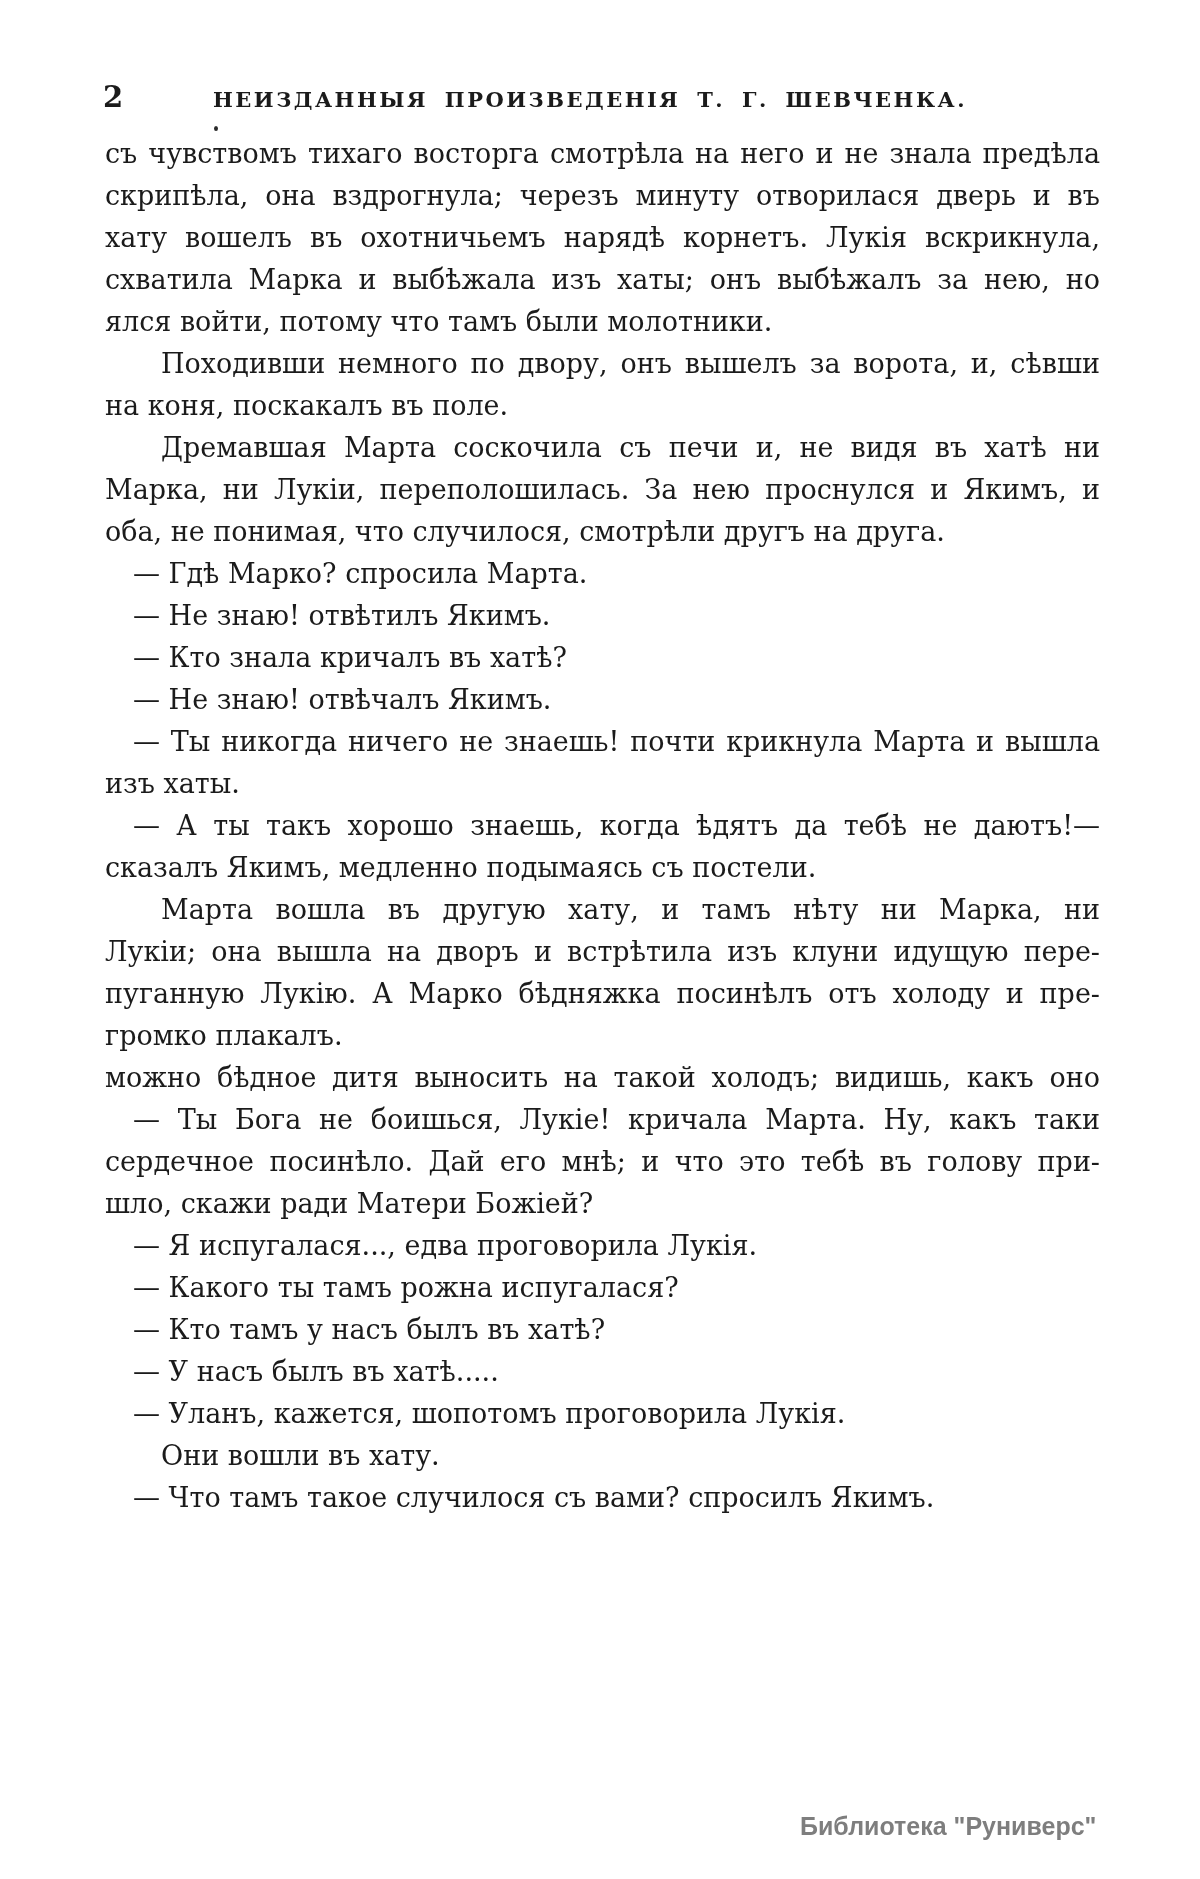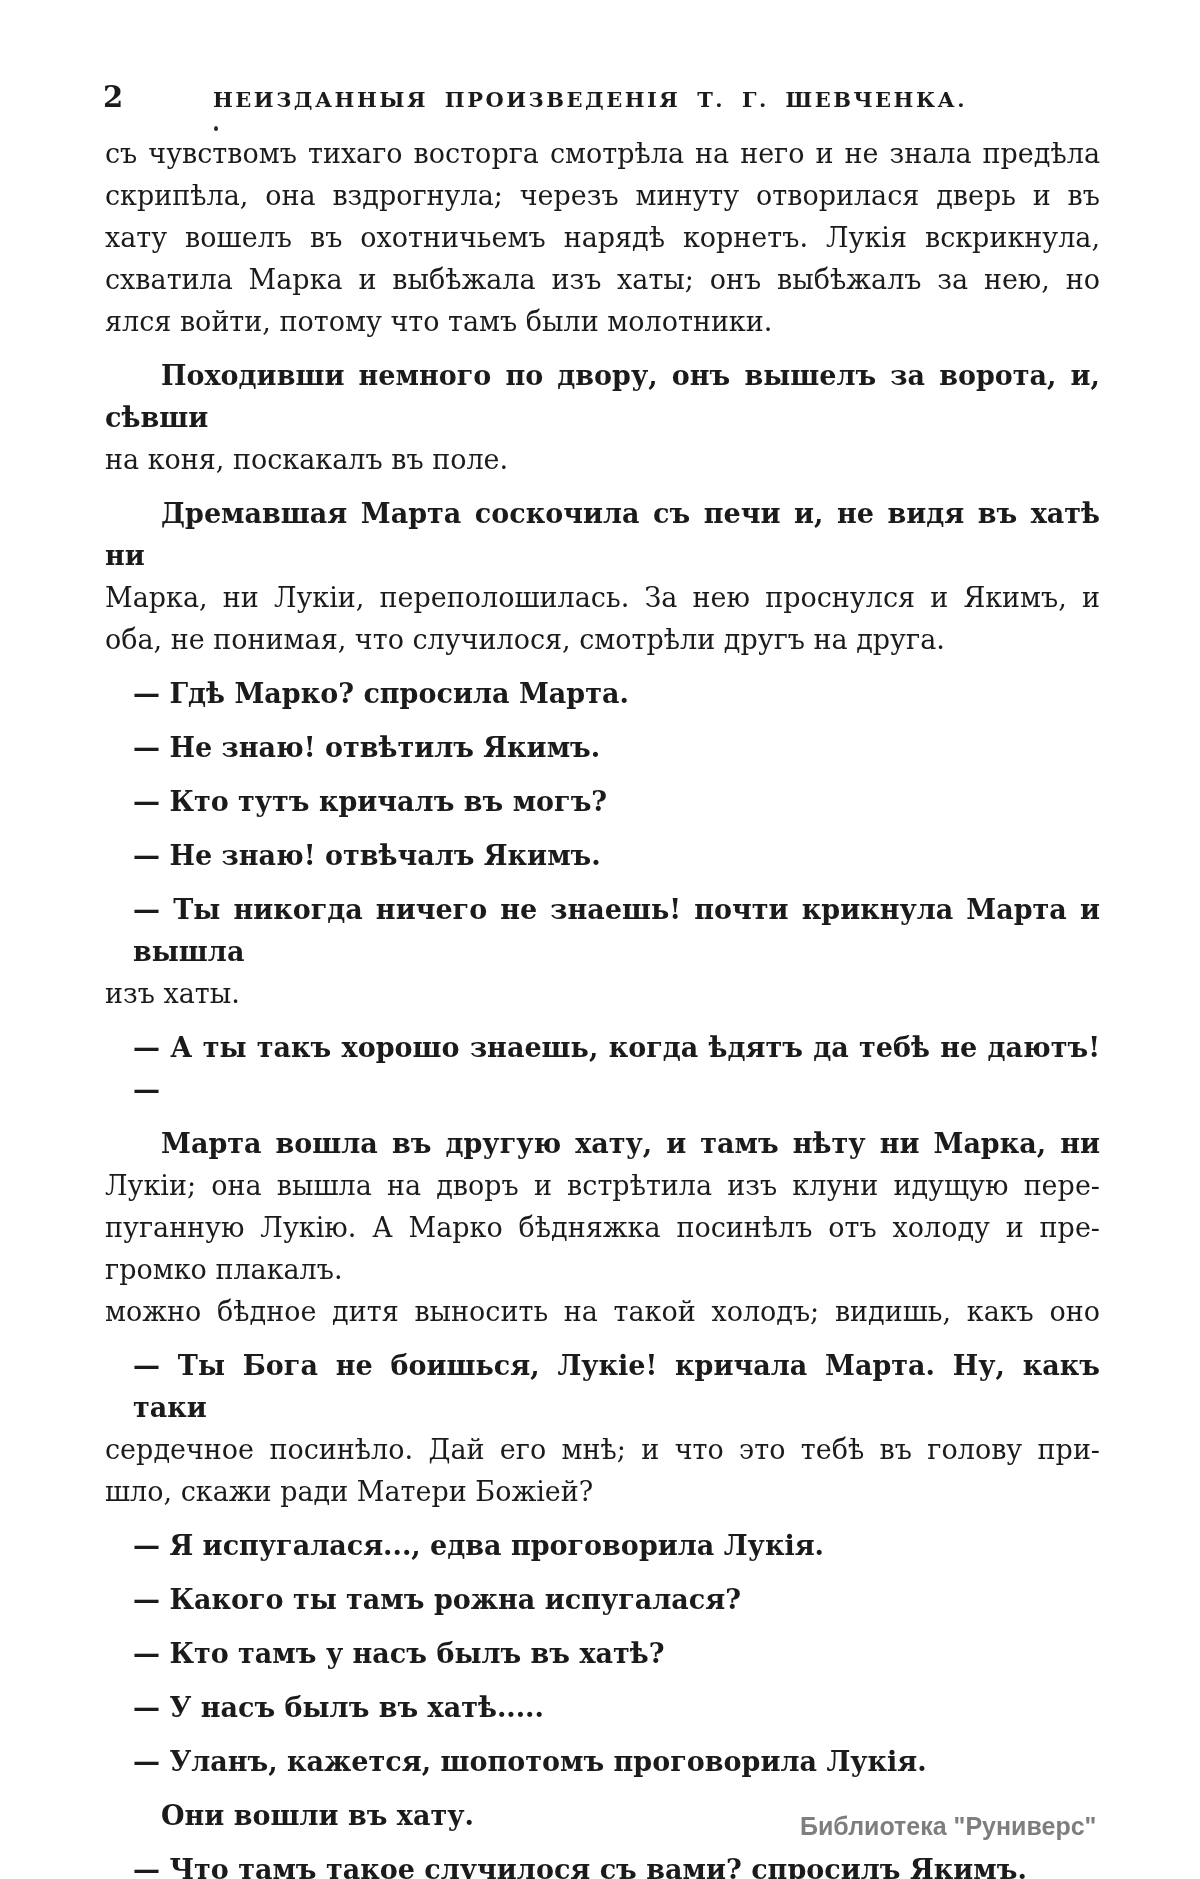--- a/index.html
+++ b/index.html
@@ -48,21 +48,21 @@
     font-size: 27px;
     line-height: 42px;
   }
   .line { text-align: left; }
   .line.just {
     text-align: justify;
     text-align-last: justify;
   }
   .line.indent { text-indent: 56px; }
   .line.dialog { padding-left: 28px; }
-  .line.gap { margin-top: 12px; font-weight: bold; }
+  .line.gap { margin-top: 0; }
   .watermark {
     position: absolute;
     left: 800px;
     top: 1812px;
     font-family: "Liberation Sans", sans-serif;
     font-size: 25px;
     font-weight: 600;
     color: var(--wm, #7e7e7e);
     white-space: nowrap;
   }
@@ -80,25 +80,26 @@
       <div class="line cont just">хату вошелъ въ охотничьемъ нарядѣ корнетъ. Лукія вскрикнула,</div>
       <div class="line cont just">схватила Марка и выбѣжала изъ хаты; онъ выбѣжалъ за нею, но</div>
       <div class="line cont">ялся войти, потому что тамъ были молотники.</div>
       <div class="line indent just gap">Походивши немного по двору, онъ вышелъ за ворота, и, сѣвши</div>
       <div class="line cont">на коня, поскакалъ въ поле.</div>
       <div class="line indent just gap">Дремавшая Марта соскочила съ печи и, не видя въ хатѣ ни</div>
       <div class="line cont just">Марка, ни Лукіи, переполошилась. За нею проснулся и Якимъ, и</div>
       <div class="line cont">оба, не понимая, что случилося, смотрѣли другъ на друга.</div>
       <div class="line dialog gap">— Гдѣ Марко? спросила Марта.</div>
       <div class="line dialog gap">— Не знаю! отвѣтилъ Якимъ.</div>
-      <div class="line dialog gap">— Кто тутъ кричалъ въ могъ?</div>
+      <div class="line dialog gap">— Кто знала кричалъ въ хатѣ?</div>
       <div class="line dialog gap">— Не знаю! отвѣчалъ Якимъ.</div>
       <div class="line dialog just gap">— Ты никогда ничего не знаешь! почти крикнула Марта и вышла</div>
       <div class="line cont">изъ хаты.</div>
       <div class="line dialog just gap">— А ты такъ хорошо знаешь, когда ѣдятъ да тебѣ не даютъ!—</div>
+      <div class="line cont">сказалъ Якимъ, медленно подымаясь съ постели.</div>
       <div class="line indent just gap">Марта вошла въ другую хату, и тамъ нѣту ни Марка, ни</div>
       <div class="line cont just">Лукіи; она вышла на дворъ и встрѣтила изъ клуни идущую пере-</div>
       <div class="line cont just">пуганную Лукію. А Марко бѣдняжка посинѣлъ отъ холоду и пре-</div>
       <div class="line cont">громко плакалъ.</div>
       <div class="line cont just">можно бѣдное дитя выносить на такой холодъ; видишь, какъ оно</div>
       <div class="line dialog just gap">— Ты Бога не боишься, Лукіе! кричала Марта. Ну, какъ таки</div>
       <div class="line cont just">сердечное посинѣло. Дай его мнѣ; и что это тебѣ въ голову при-</div>
       <div class="line cont">шло, скажи ради Матери Божіей?</div>
       <div class="line dialog gap">— Я испугалася..., едва проговорила Лукія.</div>
       <div class="line dialog gap">— Какого ты тамъ рожна испугалася?</div>

